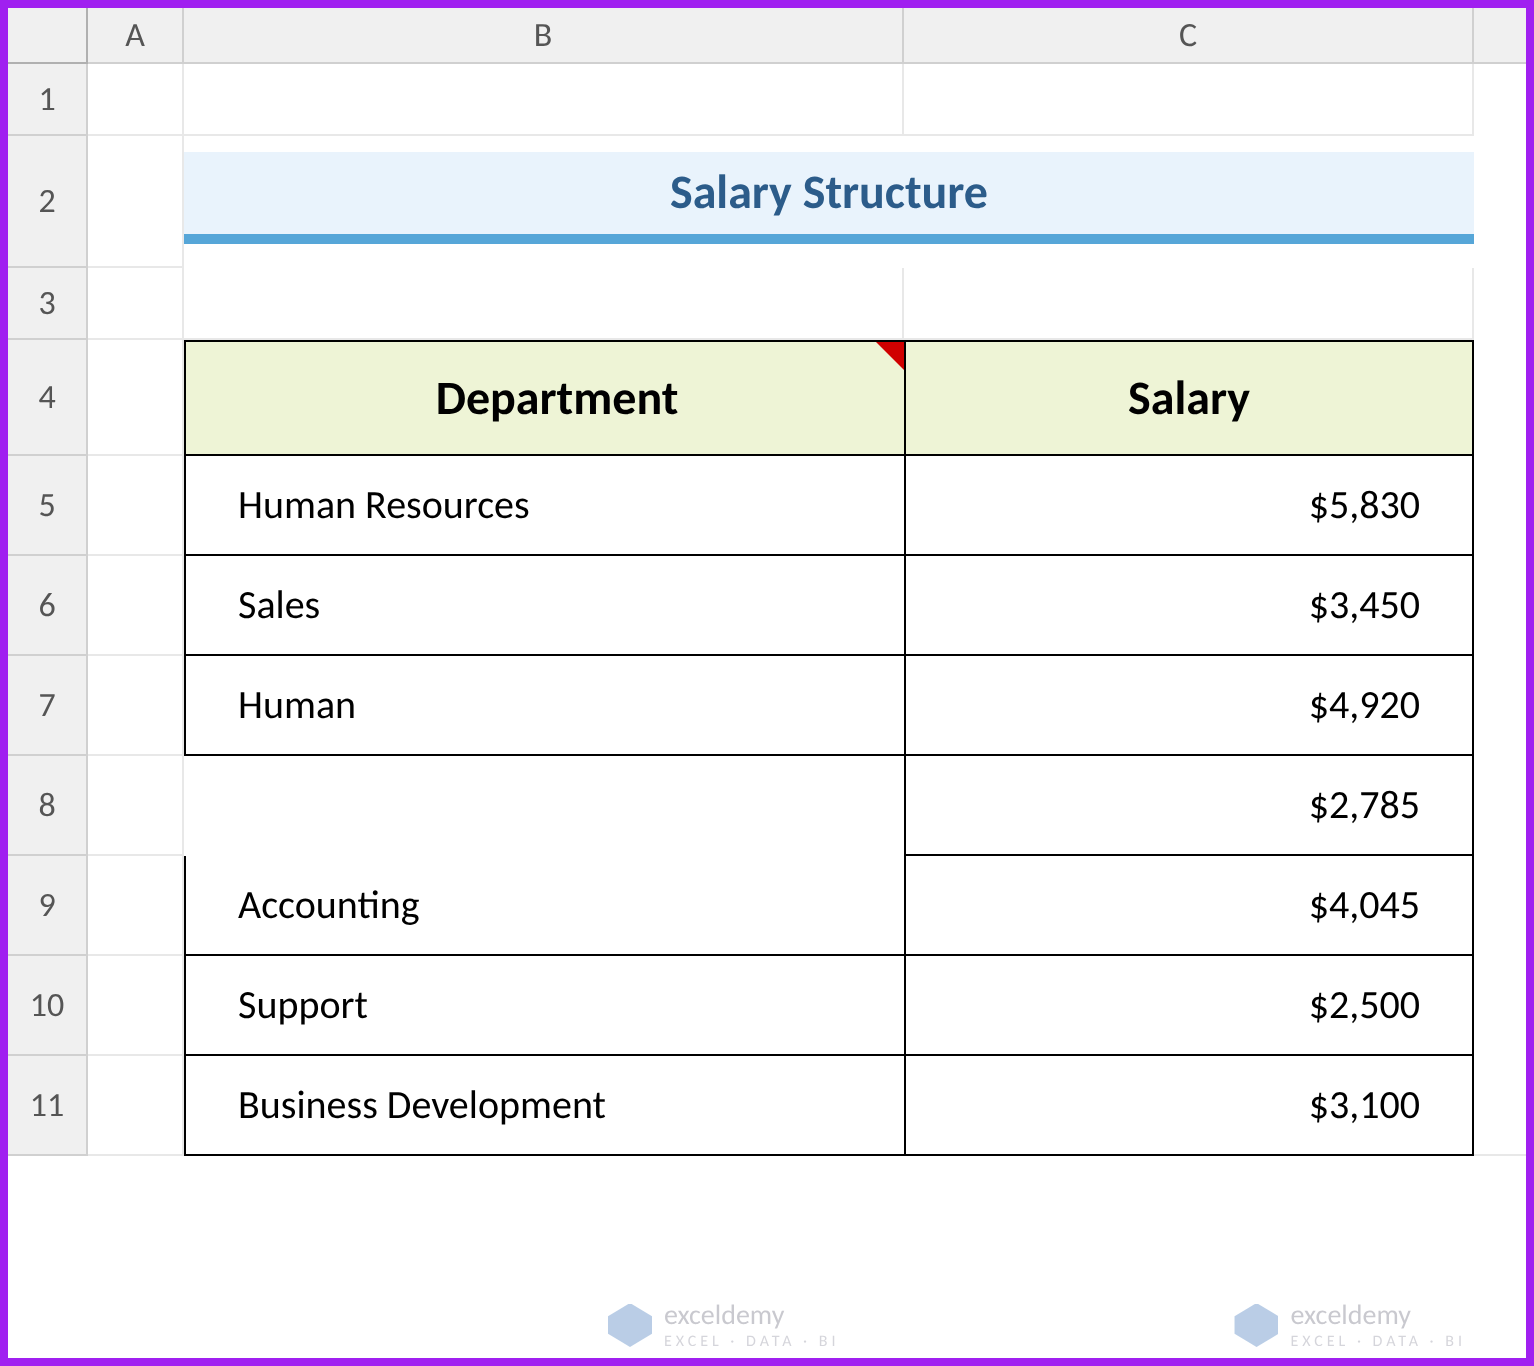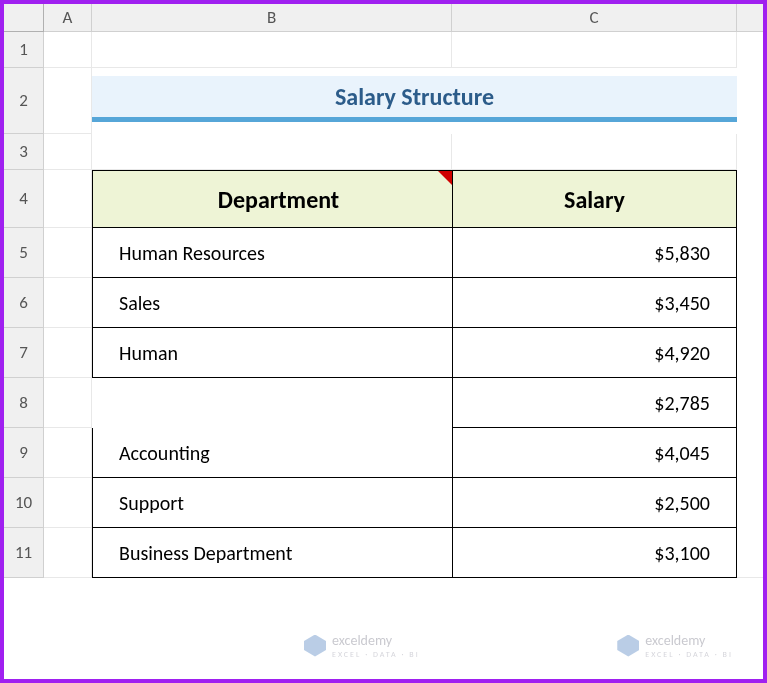--- a/index.html
+++ b/index.html
@@ -80,21 +80,21 @@
     .hc4 { grid-column: 4; grid-row: 5; }
     .comment-indicator {
       position: absolute;
       top: 0; right: 0;
       width: 0; height: 0;
       border-top: 14px solid #d00000;
       border-left: 14px solid transparent;
     }
     .watermark {
       position: absolute;
-      bottom: 20px;
+      bottom: 3px;
       display: flex;
       align-items: center;
       gap: 6px;
       opacity: 0.35;
       font-size: 14px;
       color: #667;
     }
     .wm1 { left: 300px; }
     .wm2 { right: 30px; }
     .wm-icon {
@@ -166,21 +166,21 @@
 
   <div class="cell" style="grid-column:2;grid-row:10"></div>
   <div class="dcell" style="grid-column:3;grid-row:10;border-top:none;border-right:none">Accounting</div>
   <div class="dcell right" style="grid-column:4;grid-row:10;border-top:none">$4,045</div>
 
   <div class="cell" style="grid-column:2;grid-row:11"></div>
   <div class="dcell" style="grid-column:3;grid-row:11;border-top:none;border-right:none">Support</div>
   <div class="dcell right" style="grid-column:4;grid-row:11;border-top:none">$2,500</div>
 
   <div class="cell" style="grid-column:2;grid-row:12"></div>
-  <div class="dcell" style="grid-column:3;grid-row:12;border-top:none;border-right:none">Business Department</div>
+  <div class="dcell" style="grid-column:3;grid-row:12;border-top:none;border-right:none">Business Development</div>
   <div class="dcell right" style="grid-column:4;grid-row:12;border-top:none">$3,100</div>
 </div>
 
 <div class="watermark wm1">
   <div class="wm-icon"></div>
   <div>
     <div>exceldemy</div>
     <div class="wm-sub">EXCEL · DATA · BI</div>
   </div>
 </div>

